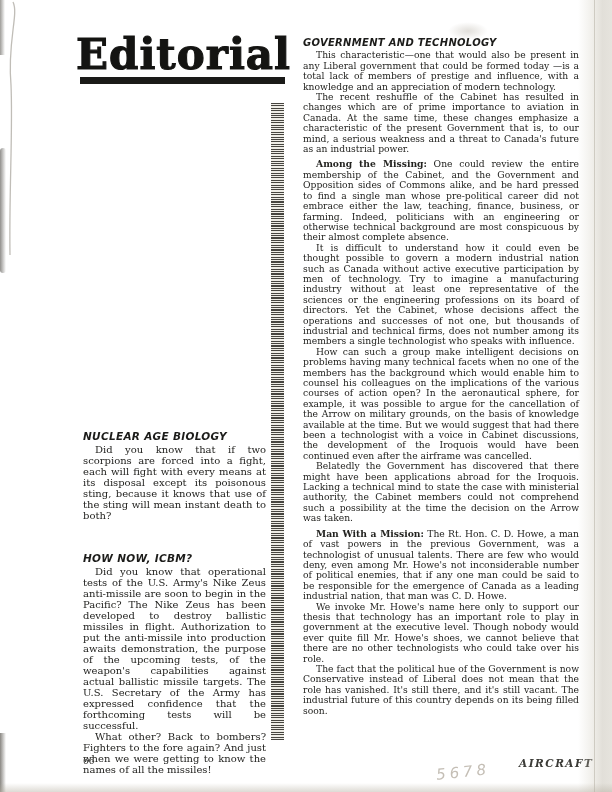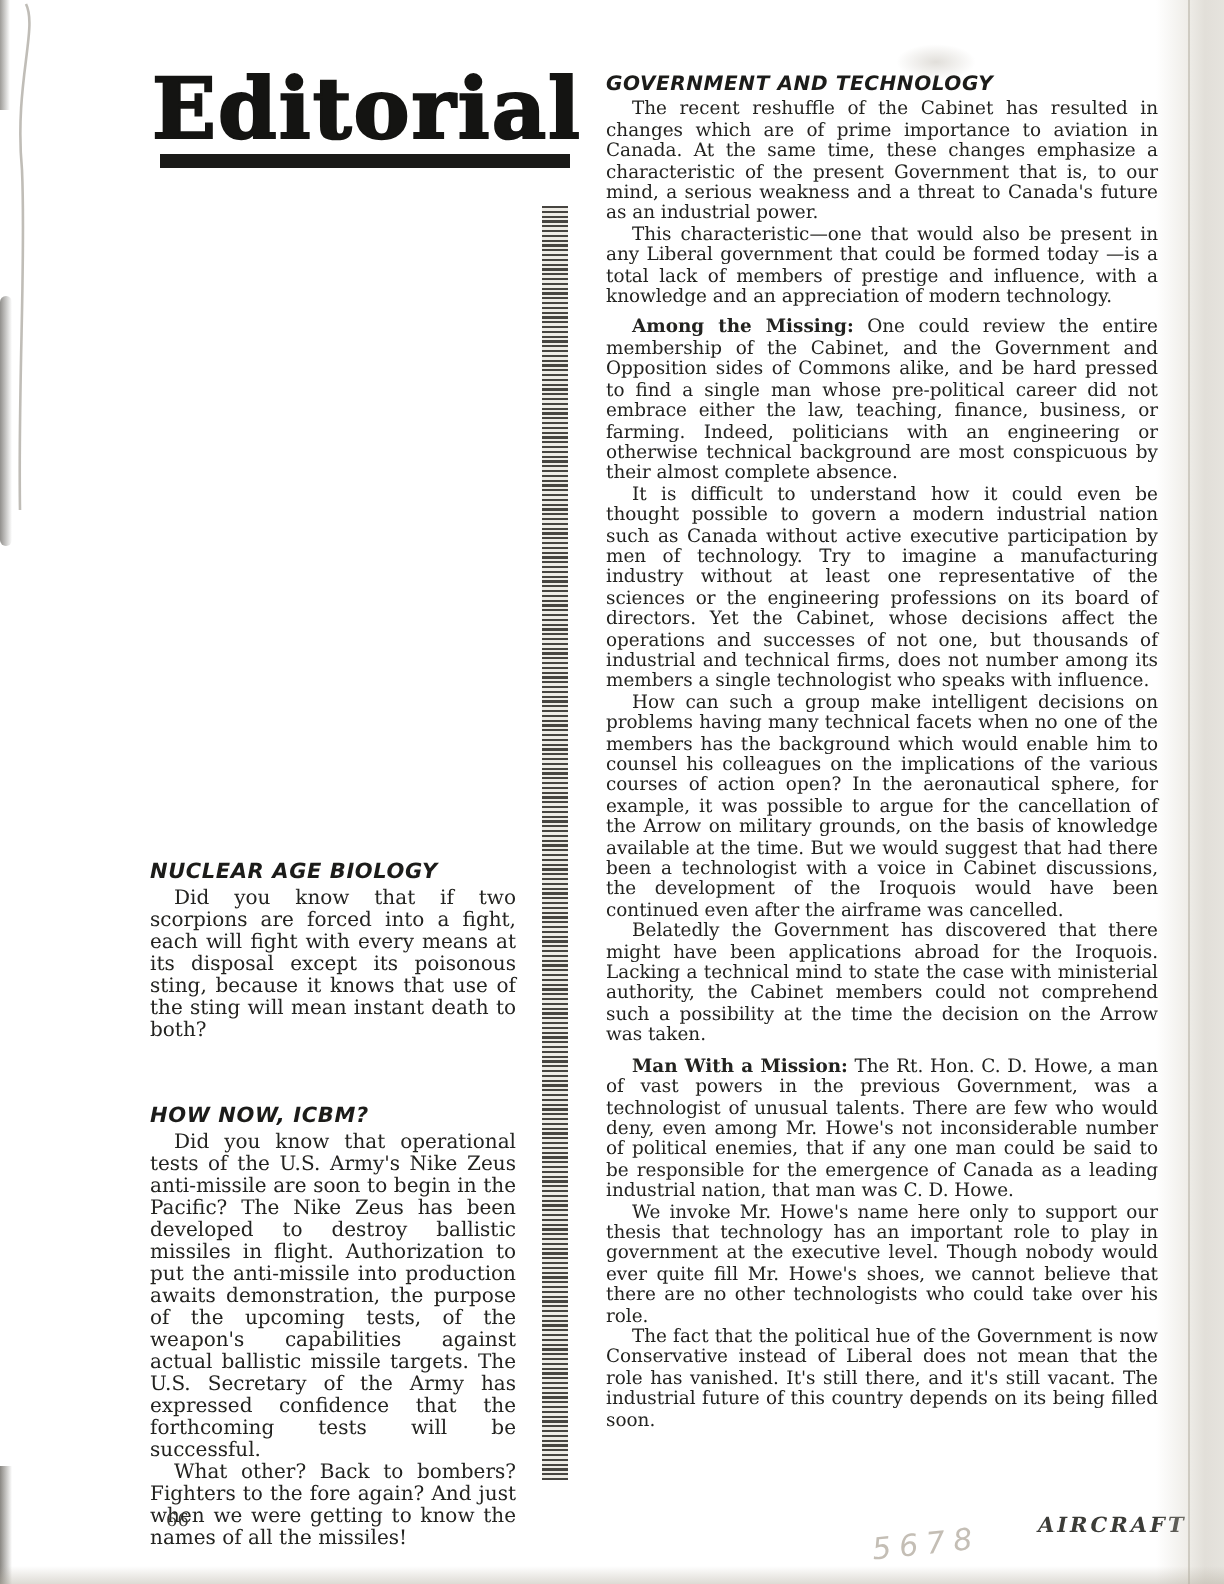--- a/index.html
+++ b/index.html
@@ -28,21 +28,21 @@
   .divider{
     position:absolute;left:271px;top:103px;width:13px;height:637px;
     background:repeating-linear-gradient(
       to bottom,
       #36342f 0px,#36342f 1.1px,
       #eceae3 1.1px,#eceae3 2.4px);
     opacity:.92;
   }
   
   .left-col{
-    position:absolute;left:75px;top:431px;width:183px;
+    position:absolute;left:83px;top:431px;width:183px;
     font-size:10px;line-height:11px;text-align:justify;
   }
   .right-col{
     position:absolute;left:303px;top:38px;width:276px;
     font-size:9.2px;line-height:10.4px;text-align:justify;
   }
   .sec-heading{
     font-family:"DejaVu Sans", sans-serif;
     font-style:italic;font-weight:bold;
     font-size:10px;letter-spacing:.3px;
@@ -126,22 +126,22 @@
     </div>
     <div class="sec2">
       <h3 class="sec-heading">HOW NOW, ICBM?</h3>
       <p class="bp"><span>Did you know that operational tests of the U.S. Army's Nike Zeus anti-missile are soon to begin in the Pacific? The Nike Zeus has been developed to destroy ballistic missiles in flight. Authorization to put the anti-missile into production awaits demonstration, the purpose of the upcoming tests, of the weapon's capabilities against actual ballistic missile targets. The U.S. Secretary of the Army has expressed confidence that the forthcoming tests will be successful.</span><span class="it"></span><span></span></p>
       <p class="bp"><span>What other? Back to bombers? Fighters to the fore again? And </span><span class="it">just</span><span> when we were getting to know the names of all the missiles!</span></p>
     </div>
   </div>
 
   <div class="right-col">
     <h3 class="sec-heading">GOVERNMENT AND TECHNOLOGY</h3>
+    <p class="bp"><span class="lead"></span><span>This characteristic—one that would also be present in any Liberal government that could be formed today —is a total lack of members of prestige and influence, with a knowledge and an appreciation of modern technology.</span></p>
     <p class="bp"><span class="lead"></span><span>The recent reshuffle of the Cabinet has resulted in changes which are of prime importance to aviation in Canada. At the same time, these changes emphasize a characteristic of the present Government that is, to our mind, a serious weakness and a threat to Canada's future as an industrial power.</span></p>
-    <p class="bp"><span class="lead"></span><span>This characteristic—one that would also be present in any Liberal government that could be formed today —is a total lack of members of prestige and influence, with a knowledge and an appreciation of modern technology.</span></p>
     <p class="bp gap-before"><span class="lead">Among the Missing:</span><span> One could review the entire membership of the Cabinet, and the Government and Opposition sides of Commons alike, and be hard pressed to find a single man whose pre-political career did not embrace either the law, teaching, finance, business, or farming. Indeed, politicians with an engineering or otherwise technical background are most conspicuous by their almost complete absence.</span></p>
     <p class="bp"><span class="lead"></span><span>It is difficult to understand how it could even be thought possible to govern a modern industrial nation such as Canada without active executive participation by men of technology. Try to imagine a manufacturing industry without at least one representative of the sciences or the engineering professions on its board of directors. Yet the Cabinet, whose decisions affect the operations and successes of not one, but thousands of industrial and technical firms, does not number among its members a single technologist who speaks with influence.</span></p>
     <p class="bp"><span class="lead"></span><span>How can such a group make intelligent decisions on problems having many technical facets when no one of the members has the background which would enable him to counsel his colleagues on the implications of the various courses of action open? In the aeronautical sphere, for example, it was possible to argue for the cancellation of the Arrow on military grounds, on the basis of knowledge available at the time. But we would suggest that had there been a technologist with a voice in Cabinet discussions, the development of the Iroquois would have been continued even after the airframe was cancelled.</span></p>
     <p class="bp"><span class="lead"></span><span>Belatedly the Government has discovered that there might have been applications abroad for the Iroquois. Lacking a technical mind to state the case with ministerial authority, the Cabinet members could not comprehend such a possibility at the time the decision on the Arrow was taken.</span></p>
     <p class="bp gap-before"><span class="lead">Man With a Mission:</span><span> The Rt. Hon. C. D. Howe, a man of vast powers in the previous Government, was a technologist of unusual talents. There are few who would deny, even among Mr. Howe's not inconsiderable number of political enemies, that if any one man could be said to be responsible for the emergence of Canada as a leading industrial nation, that man was C. D. Howe.</span></p>
     <p class="bp"><span class="lead"></span><span>We invoke Mr. Howe's name here only to support our thesis that technology has an important role to play in government at the executive level. Though nobody would ever quite fill Mr. Howe's shoes, we cannot believe that there are no other technologists who could take over his role.</span></p>
     <p class="bp"><span class="lead"></span><span>The fact that the political hue of the Government is now Conservative instead of Liberal does not mean that the role has vanished. It's still there, and it's still vacant. The industrial future of this country depends on its being filled soon.</span></p>
   </div>
 
   <div class="page-number">66</div>

